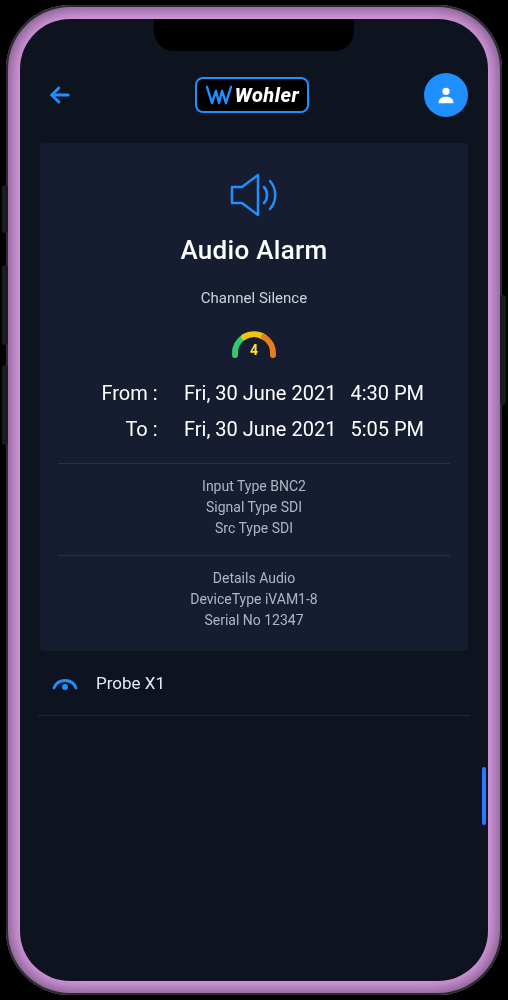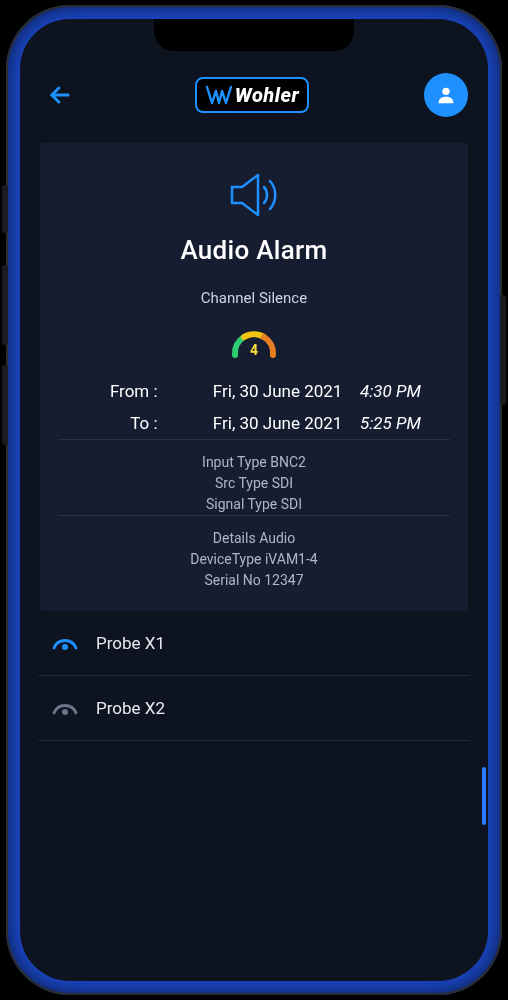--- a/index.html
+++ b/index.html
@@ -6,21 +6,21 @@
     body {
       background: #000;
       font-family: -apple-system, "Segoe UI", Roboto, Helvetica, Arial, sans-serif;
       display: flex; align-items: center; justify-content: center;
       min-height: 100vh;
       color: #e6eaf2;
     }
     .phone-frame {
       width: 496px; height: 990px;
       border-radius: 64px;
-      background: #1d4ed8;
+      background: #f0abfc;
       padding: 14px;
       box-shadow: inset 0 0 0 2px #2a2c30, inset 0 0 30px rgba(0,0,0,.8), 0 0 0 2px #000;
       position: relative;
     }
     .phone-side-btn { position:absolute; background:#1a1c20; border-radius:3px; }
     .sb1 { left:-4px; top:180px; width:6px; height:48px; }
     .sb2 { left:-4px; top:260px; width:6px; height:80px; }
     .sb3 { left:-4px; top:360px; width:6px; height:80px; }
     .sb4 { right:-4px; top:290px; width:6px; height:110px; }
     .phone-screen {
@@ -52,26 +52,26 @@
     .card {
       margin: 18px 20px 0; background:#161d30; border-radius:4px;
       padding: 24px 18px 20px; text-align:center;
     }
     .speaker-icon { display:flex; justify-content:center; margin-bottom: 12px; }
     .title { color:#fff; font-size:26px; font-weight:500; letter-spacing:0.3px; }
     .subtitle { color:#cdd3df; font-size:15px; margin-top:24px; }
     .gauge-wrap { display:flex; justify-content:center; margin: 18px 0 8px; }
     .gauge-num { fill:#ffde3b; font-size:14px; font-weight:700; }
     .times { margin: 14px auto 0; width: 90%; }
-    .trow { display:grid; grid-template-columns: 80px 1fr 80px; gap:8px; align-items:center; font-size:17px; color:#fff; padding:6px 0; }
+    .trow { display:grid; grid-template-columns: 80px 1fr 80px; gap:14px; align-items:center; font-size:20px; color:#fff; padding:6px 0; }
     .trow .lbl { text-align:right; color:#fff; }
     .trow .date { text-align:right; white-space:nowrap; }
-    .trow .tm { text-align:center; white-space:nowrap;font-style:italic; }
+    .trow .tm { text-align:left; white-space:nowrap; }
     .details-hdr { color:#1e90ff; font-size:17px; font-weight:500; margin-top:22px; }
-    .details-block { color:#aeb6c6; font-size:14px; line-height:1.5; border-top:1px solid #27314a; padding-top:12px; }
+    .details-block { color:#aeb6c6; font-size:14px; line-height:1.5; border-top:1px solid #27314a; margin-top:16px; padding-top:12px; }
     .details-block:first-of-type { border-top:none; margin-top:10px; padding-top:6px; }
     
     .probes-hdr { color:#fff; font-size:15px; padding: 30px 32px 10px; }
     .probe-list { padding: 0 18px; }
     .probe-row { display:flex; align-items:center; gap:18px; padding: 22px 14px; border-bottom:1px solid #1f2740; cursor:pointer; }
     .probe-row .p-icon { width:26px; height:18px; display:flex;align-items:center;justify-content:center; }
     .p-label { color:#e6eaf2; font-size:17px; }
   </style>
 </head>
 <body>
@@ -129,51 +129,42 @@
 
       <div class="times">
         <div class="trow">
           <span class="lbl">From :</span>
           <span class="date">Fri, 30 June 2021</span>
           <span class="tm">4:30 PM</span>
         </div>
         <div class="trow">
           <span class="lbl">To   :</span>
           <span class="date">Fri, 30 June 2021</span>
-          <span class="tm">5:25 PM</span>
+          <span class="tm">5:05 PM</span>
         </div>
       </div>
 
       <div class="details-block">
         <div>Input Type BNC2</div>
+        <div>Signal Type SDI</div>
         <div>Src Type SDI</div>
-        <div>Signal Type SDI</div>
       </div>
       <div class="details-block">
         <div>Details Audio</div>
-        <div>DeviceType iVAM1-4</div>
+        <div>DeviceType iVAM1-8</div>
         <div>Serial No 12347</div>
       </div>
     </div>
 
     <div class="probe-list">
       <div class="probe-row">
         <span class="p-icon">
           <svg width="26" height="18" viewBox="0 0 26 18">
               <path d="M2 14 C6 4 20 4 24 14" stroke="#1e90ff" stroke-width="2.8" fill="none" stroke-linecap="round"></path>
               <circle cx="13" cy="13" r="3" fill="#1e90ff"></circle>
             </svg>
         </span>
         <span class="p-label">Probe X1</span>
       </div>
-      <div class="probe-row">
-        <span class="p-icon">
-          <svg width="26" height="18" viewBox="0 0 26 18">
-              <path d="M2 14 C6 4 20 4 24 14" stroke="#6c7589" stroke-width="2.8" fill="none" stroke-linecap="round"></path>
-              <circle cx="13" cy="13" r="3" fill="#6c7589"></circle>
-            </svg>
-        </span>
-        <span class="p-label">Probe X2</span>
-      </div>
     </div>
 
   </div>
 </div>
 
 </body></html>

